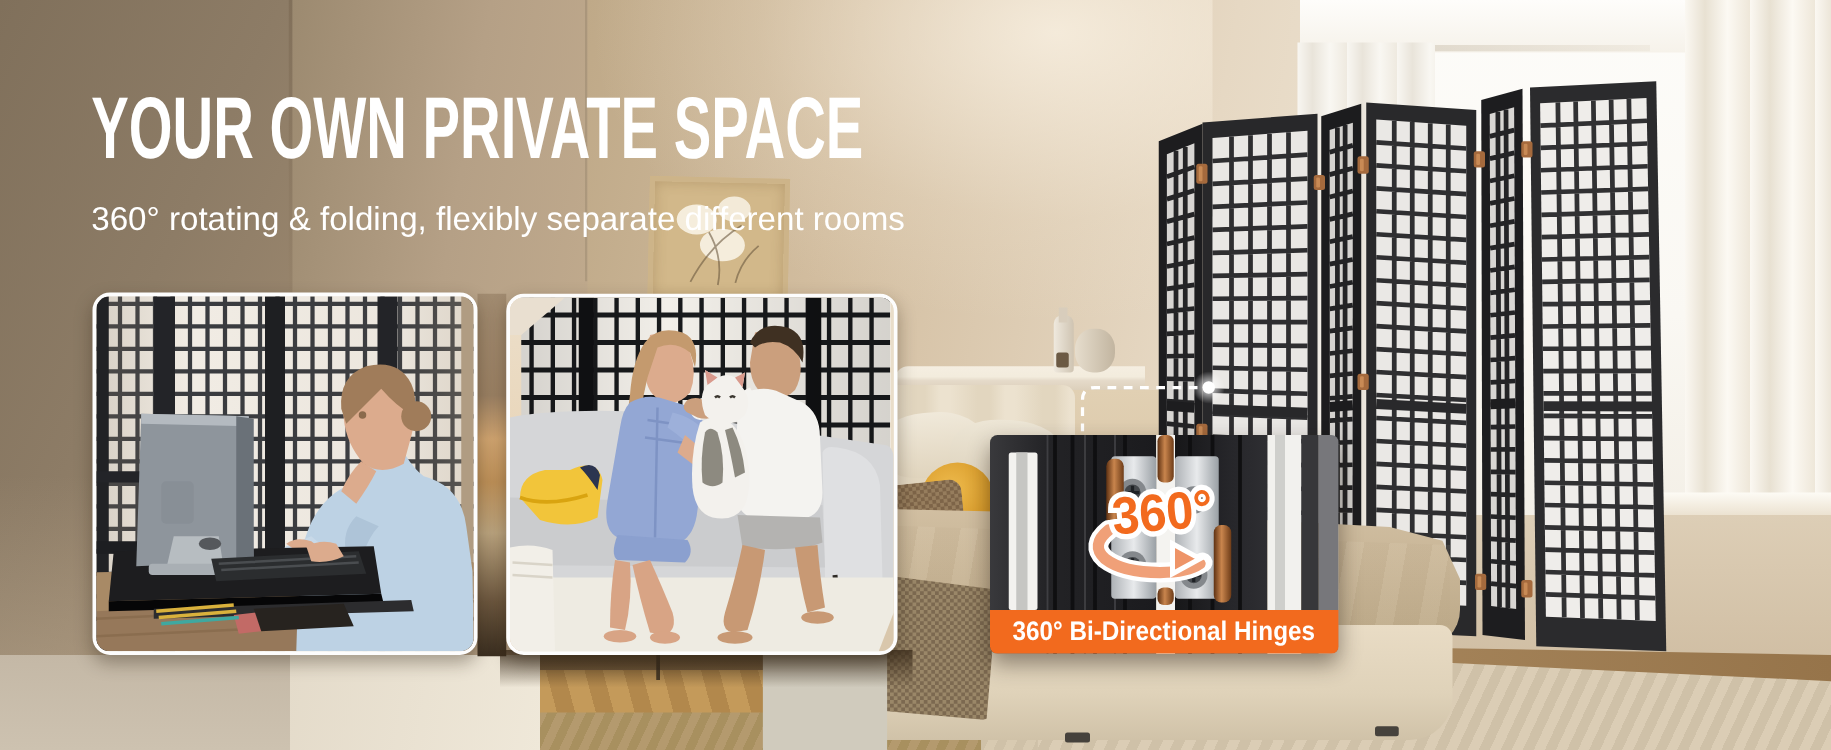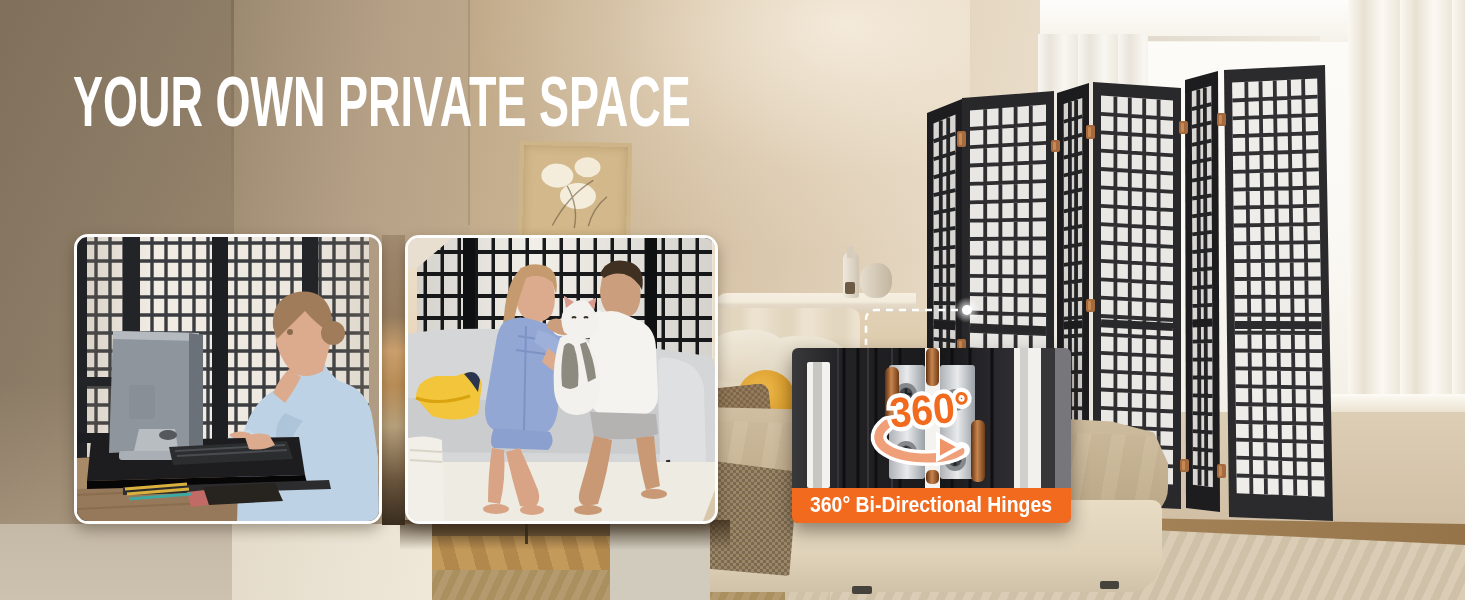--- a/index.html
+++ b/index.html
@@ -553,13 +553,14 @@
 <text x="138" y="76" text-anchor="middle" font-family="Liberation Sans, sans-serif" font-size="42" font-weight="bold" fill="#f26a1e" stroke="#ffffff" stroke-width="8.5" paint-order="stroke" transform="scale(0.93,1)" style="transform-origin:137px 62px">360°</text>
 </g>
 
 <rect x="0" y="140" width="279" height="35" fill="#f26a1e"></rect>
 <text x="139" y="164" text-anchor="middle" font-family="Liberation Sans, sans-serif" font-size="21.5" font-weight="bold" fill="#ffffff" textLength="242" lengthAdjust="spacingAndGlyphs">360° Bi-Directional Hinges</text>
 </svg>
 </div>
 
 <div class="abs" style="left:73px;top:67px;font-weight:bold;font-size:70px;line-height:1;color:#fff;letter-spacing:0px;white-space:nowrap;transform:scaleX(0.643);transform-origin:0 0">YOUR OWN PRIVATE SPACE</div>
 
+<div class="abs" style="left:73px;top:159px;font-size:26.5px;line-height:1.25;color:#fff;white-space:nowrap;transform:scaleX(1.0);transform-origin:0 0">360° rotating &amp; folding, flexibly separate different rooms</div>
 
 </div>
 </body></html>

